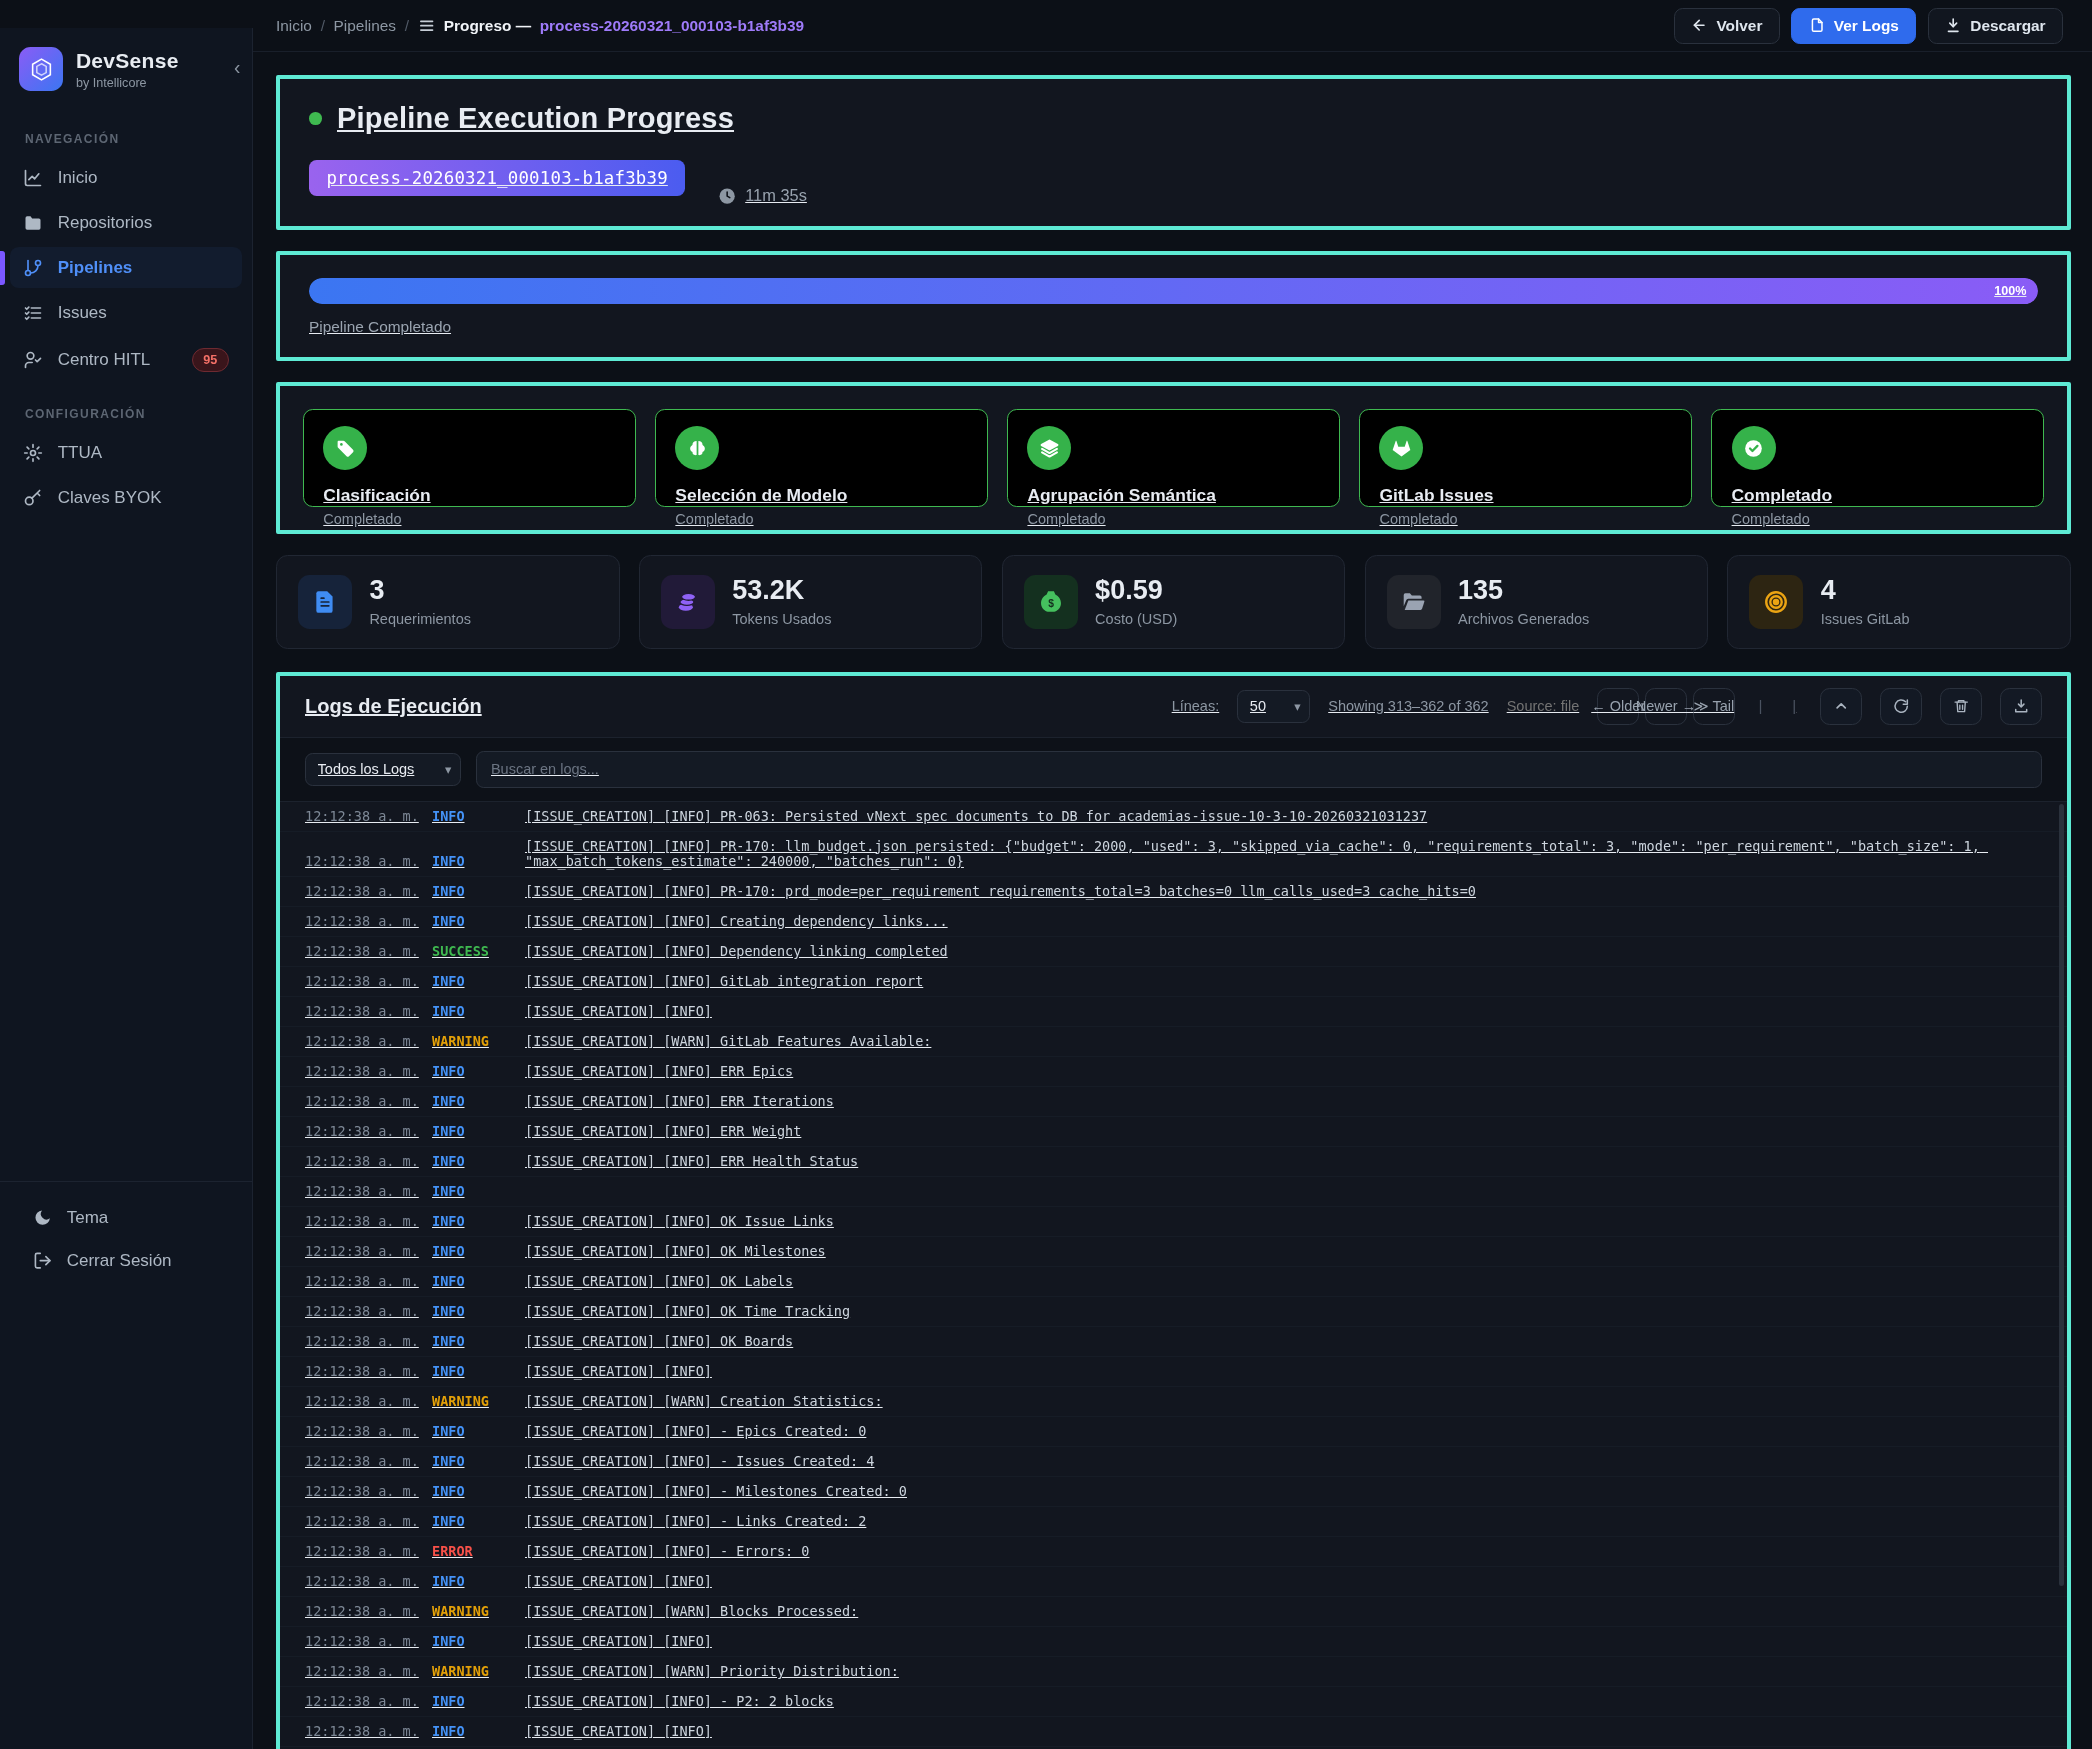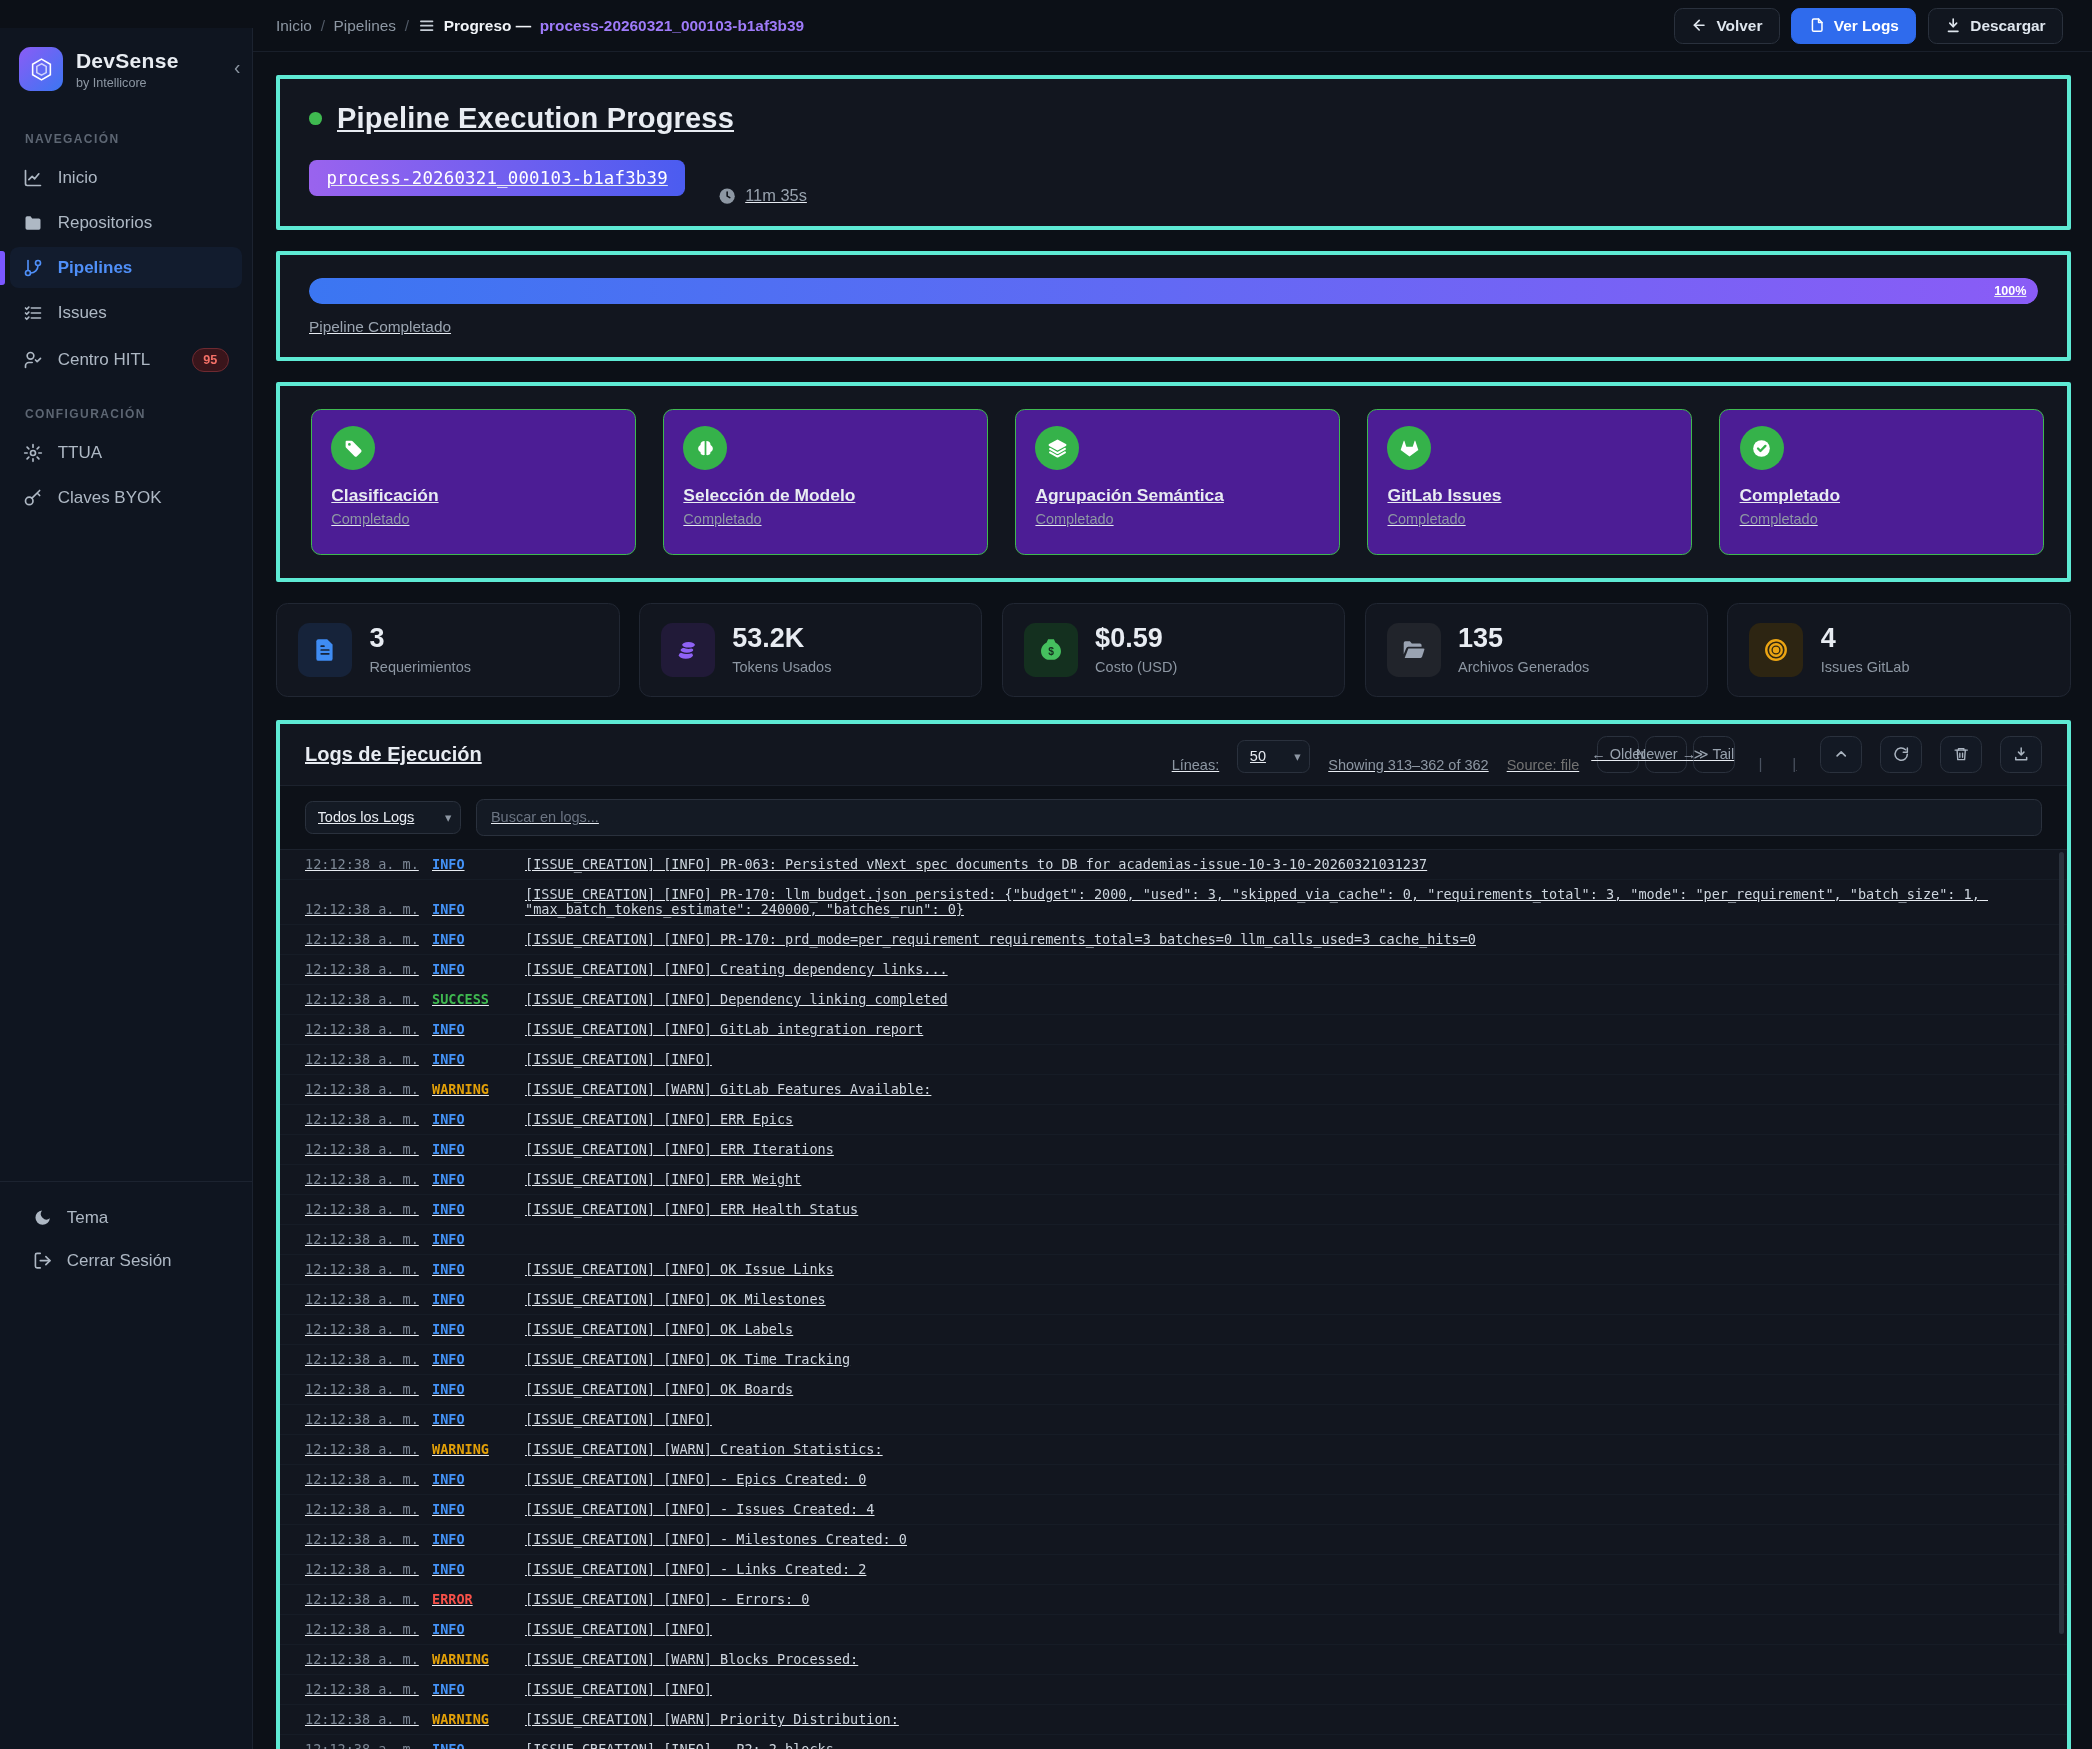--- a/index.html
+++ b/index.html
@@ -87,23 +87,22 @@
     height:100%; border-radius:13.5px;
     background:linear-gradient(90deg,#3b76f2 0%,#8a5cf6 100%);
     display:flex; align-items:center; justify-content:flex-end; padding-right:11.6px;
   }
   .progress-pct { font-size:12.6px; font-weight:700; color:#fff; }
   .progress-label { margin-top:13.5px; color:#9aa4b0; font-size:15.4px; }
 
   
   .stages-panel { padding:23px; display:flex; gap:19.3px; }
   .stage-card {
-    flex:1; height:146px; background:#4c1d95; border:1.5px solid #3fb950; border-radius:9.7px;
+    flex:1; height:98px; background:#000000; border:1.5px solid #3fb950; border-radius:9.7px;
     padding:16.4px 19.3px;
-    margin-left:8px;
   }
   .stage-icon {
     width:44px; height:44px; border-radius:50%; background:#35b24a;
     display:flex; align-items:center; justify-content:center;
   }
   .stage-title { margin-top:14.5px; font-size:17.4px; font-weight:700; }
   .stage-status { margin-top:4.8px; font-size:14.5px; color:#8d97a3; }
 
   
   .stats-row { display:flex; gap:19.3px; margin-bottom:23px; }
@@ -121,21 +120,21 @@
   .stat-value { font-size:27px; font-weight:800; line-height:1; }
   .stat-label { font-size:14.5px; color:#8d97a3; margin-top:6.8px; }
 
   
   .logs-panel { height:1234px; margin-bottom:0; display:flex; flex-direction:column; overflow:hidden; }
   .logs-header {
     display:flex; align-items:center; justify-content:space-between;
     padding:0 25px; height:62px; flex:0 0 62px; border-bottom:1px solid #1c222d;
   }
   .logs-title { font-size:20px; font-weight:800; }
-  .logs-controls { display:flex; align-items:flex-end; gap:18px; color:#8d97a3; font-size:14.5px; }
+  .logs-controls { display:flex; align-items:center; gap:18px; color:#8d97a3; font-size:14.5px; }
   .select-wrap { position:relative; display:inline-flex; }
   .select-wrap::after {
     content:"▾"; position:absolute; right:9.7px; top:50%; transform:translateY(-50%);
     color:#8d97a3; font-size:12.6px; pointer-events:none;
   }
   select {
     appearance:none; -webkit-appearance:none; background:#141a24; color:#e8ecf2;
     border:1px solid #2a313d; border-radius:7.7px; padding:7.7px 27px 7.7px 11.6px;
     font-size:14.5px; font-family:"Liberation Sans", sans-serif; cursor:pointer;
   }

